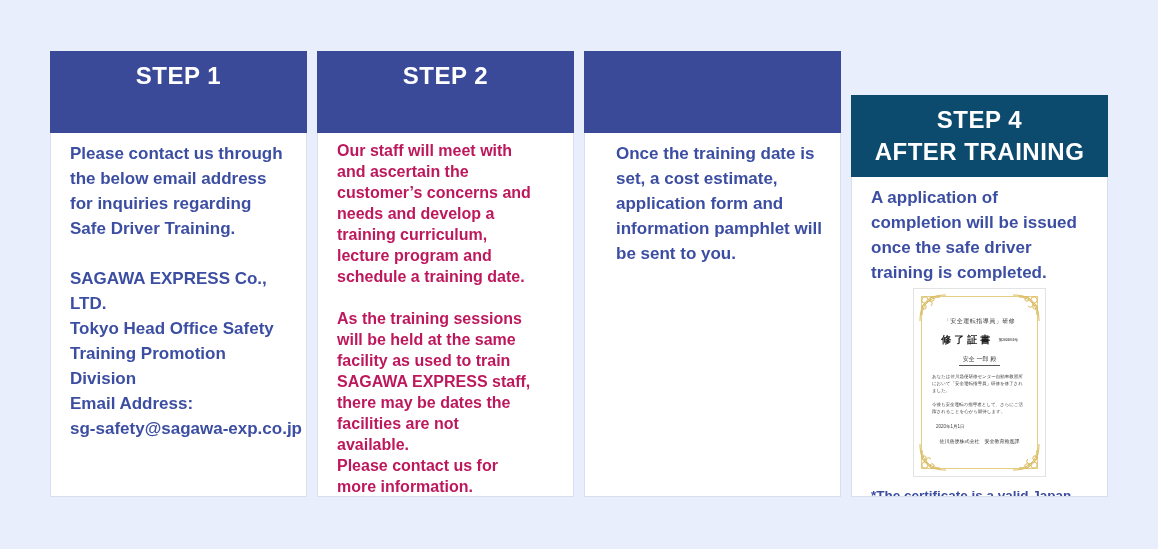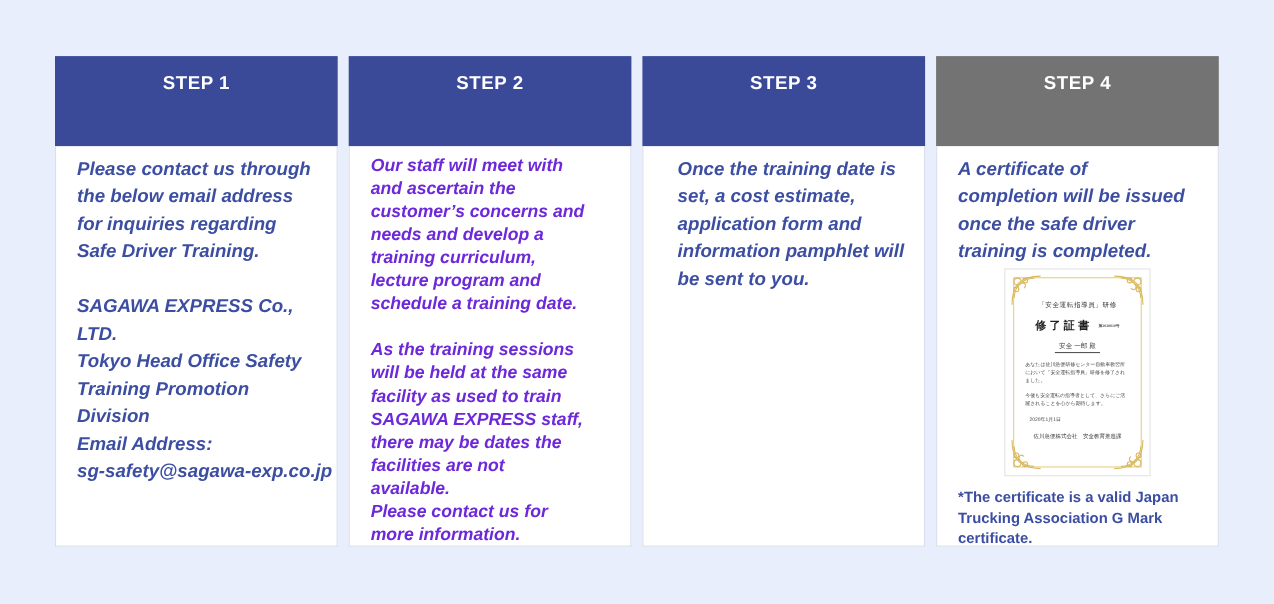--- a/index.html
+++ b/index.html
@@ -17,21 +17,21 @@
   .card{
     width:257px;height:446px;
     display:flex;flex-direction:column;
   }
   .card-header{
     height:82px;flex:0 0 82px;
     background:#3A4A99;
     color:#FFFFFF;
     text-align:center;
     font-weight:bold;
-    font-size:17px;
+    font-size:24px;
     letter-spacing:0.5px;
     line-height:32px;
     padding-top:9px;
     box-sizing:border-box;
     white-space:nowrap;
     overflow:hidden;
   }
   .card-body{
     flex:1;
     background:#FFFFFF;
@@ -41,21 +41,20 @@
     overflow:hidden;
   }
   .body-text{
     margin:0;
     padding:8px 2px 0 19px;
     color:#3C4EA2;
     font-weight:bold;
     font-size:17px;
     line-height:25px;
     white-space:pre;
-    font-style:italic;
   }
   .body-text.dense{
     padding-top:7px;
     font-size:16px;
     line-height:21px;
   }
   .footnote{
     margin:0;
     padding:9px 2px 0 19px;
     color:#3C4EA2;
@@ -130,21 +129,21 @@
 Email Address:
 sg-safety@sagawa-exp.co.jp</p>
     </div>
   </section>
 
   <section class="card">
     <header class="card-header" style="background: rgb(58, 74, 153);">
       <div>STEP 2</div>
     </header>
     <div class="card-body">
-      <p class="body-text dense" style="color: #6d28d9;">Our staff will meet with
+      <p class="body-text dense" style="color: #be185d;">Our staff will meet with
 and ascertain the
 customer’s concerns and
 needs and develop a
 training curriculum,
 lecture program and
 schedule a training date.
 
 As the training sessions
 will be held at the same
 facility as used to train
@@ -152,37 +151,37 @@
 there may be dates the
 facilities are not
 available.
 Please contact us for
 more information.</p>
     </div>
   </section>
 
   <section class="card">
     <header class="card-header" style="background: rgb(58, 74, 153);">
-      <div>STEP 3</div>
     </header>
     <div class="card-body">
       <p class="body-text" style="color: rgb(60, 78, 162); margin-left: 12px;">Once the training date is
 set, a cost estimate,
 application form and
 information pamphlet will
 be sent to you.</p>
     </div>
   </section>
 
   <section class="card">
-    <header class="card-header" style="background: #737373;">
+    <header class="card-header" style="background: #0c4a6e; margin-top: 44px;">
       <div>STEP 4</div>
-    </header>
-    <div class="card-body">
-      <p class="body-text" style="color: rgb(60, 78, 162);">A certificate of
+      <div>AFTER TRAINING</div>
+    </header>
+    <div class="card-body">
+      <p class="body-text" style="color: rgb(60, 78, 162);">A application of
 completion will be issued
 once the safe driver
 training is completed.</p>
 
       <div class="certificate">
         <div class="cert-frame"></div>
         <svg class="cert-corner tl" viewBox="0 0 30 30" fill="none" stroke="currentColor" stroke-width="1" style="color: rgb(217, 185, 92);">
           <path d="M2 28 C2 10 10 2 28 2"></path>
           <path d="M4 22 C4 12 12 4 22 4"></path>
           <circle cx="7" cy="7" r="3.2"></circle>

